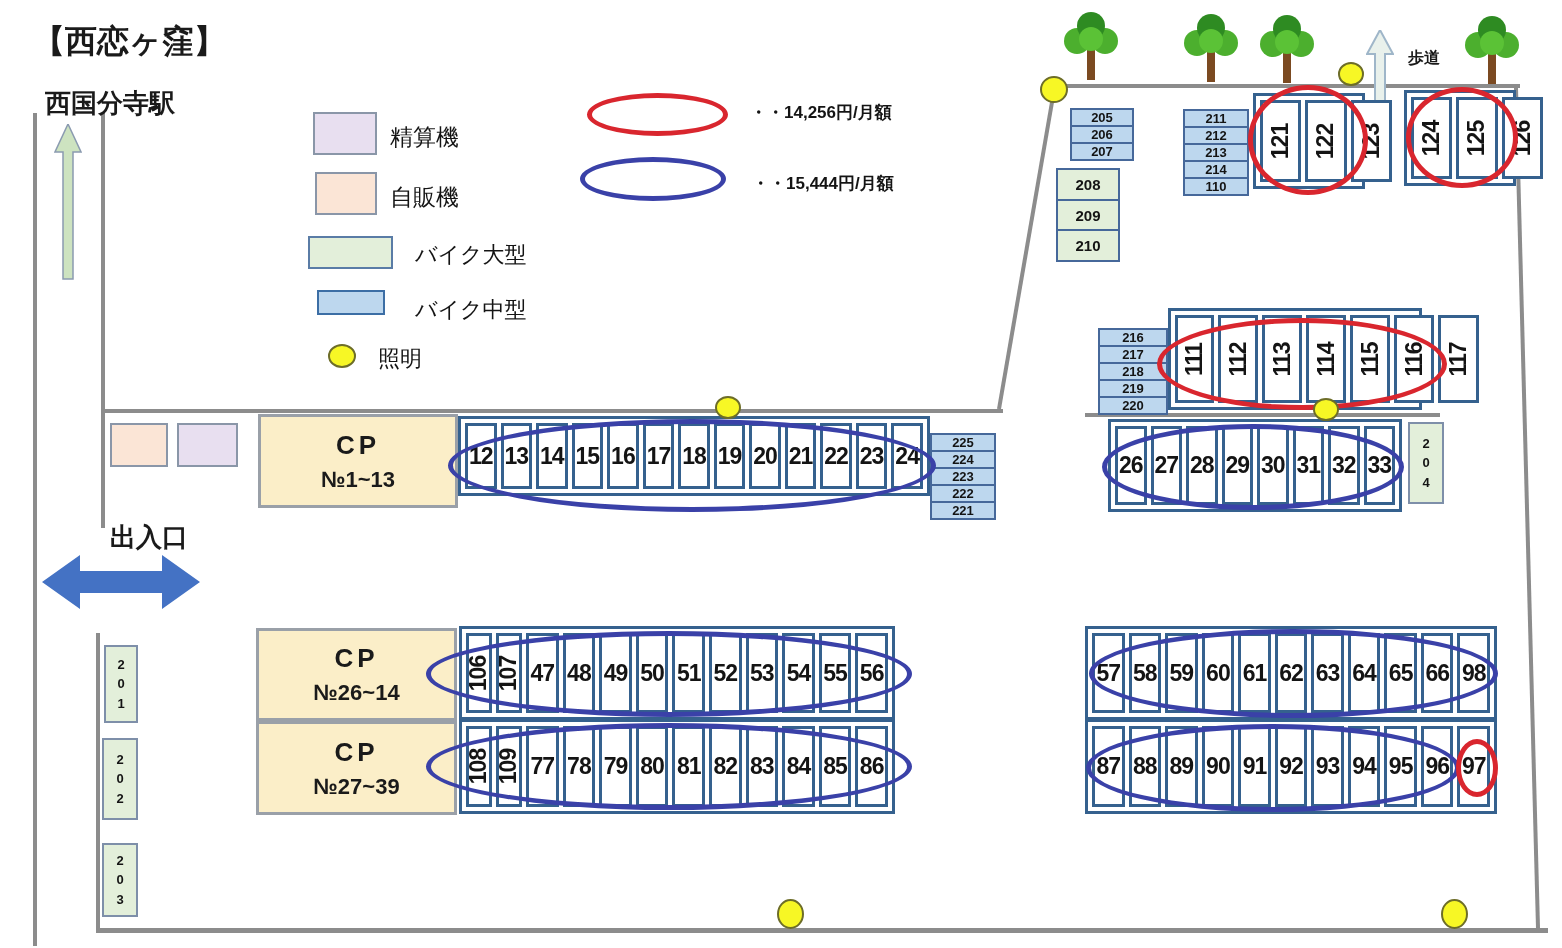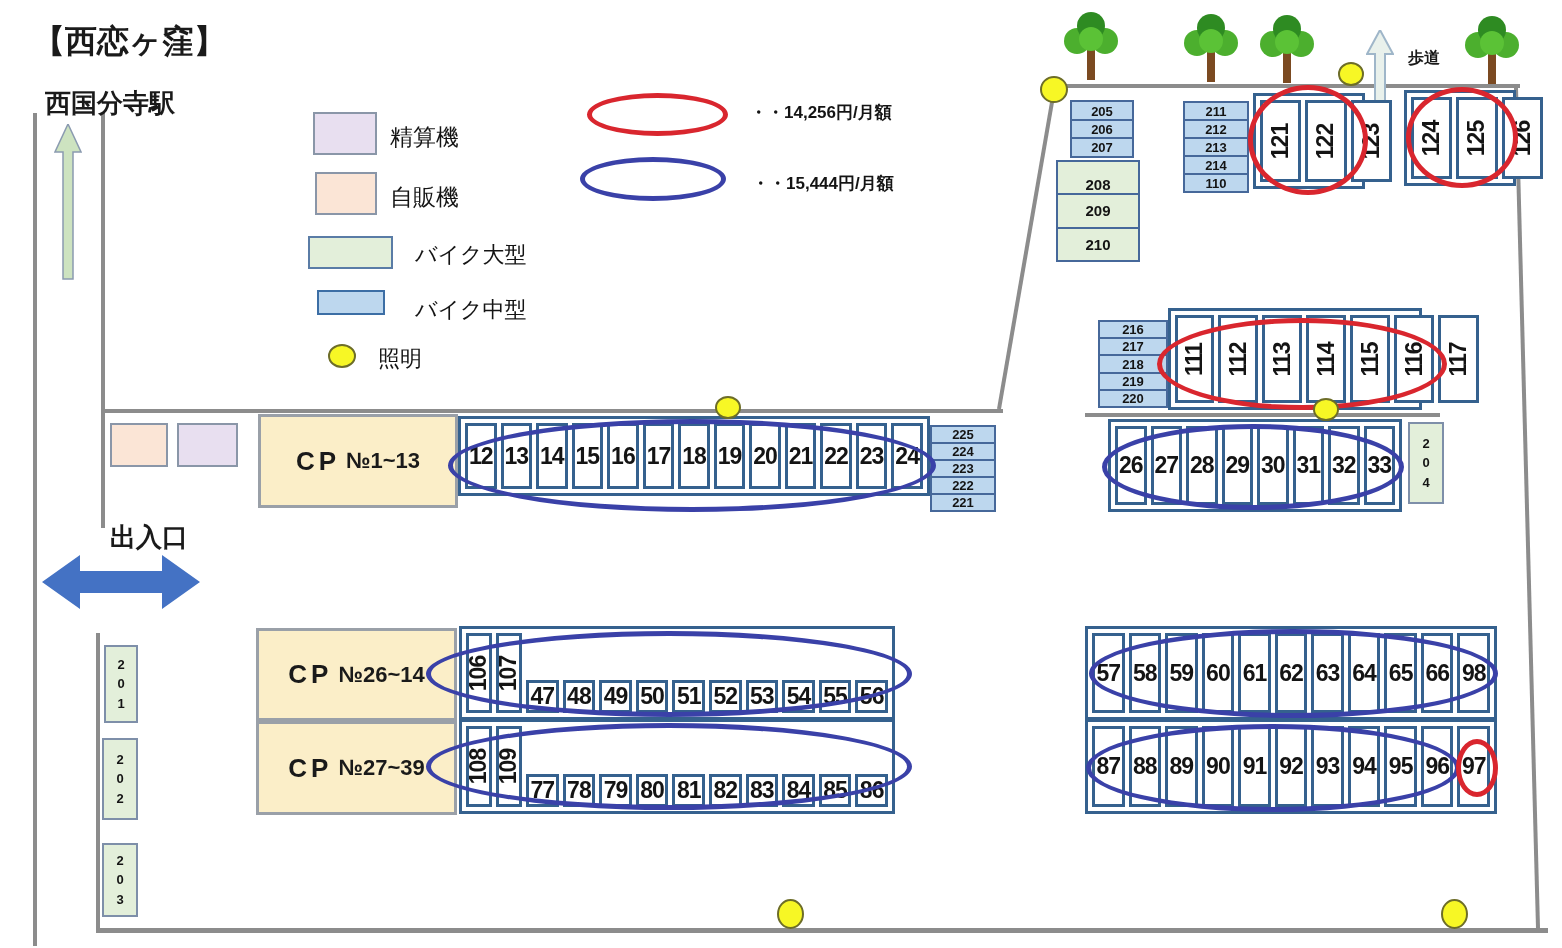--- a/index.html
+++ b/index.html
@@ -9,43 +9,43 @@
   
   .gline{position:absolute;background:#8c8c8c;}
   
   .slotblock{position:absolute;border:3px solid #35618e;background:#fff;display:flex;gap:4px;padding:4px;box-sizing:border-box;}
   .slot{flex:1;border:3px solid #35618e;background:#fff;display:flex;align-items:center;justify-content:center;
         font-weight:bold;font-size:23px;letter-spacing:-1px;box-sizing:border-box;color:#141414;}
   .slot span{display:block;}
   .rotgroup{display:flex;gap:4px;}
   .rotgroup .slot{width:26px;flex:0 0 auto;}
   .rotslots .slot span, .rotgroup .slot span{transform:rotate(-90deg);white-space:nowrap;}
-  .numgroup{flex:1;display:flex;gap:4px;align-items:flex-end;}
+  .numgroup{flex:1;display:flex;gap:4px;}
   
   .stack{position:absolute;display:flex;flex-direction:column;box-sizing:border-box;}
   .stack .cell{flex:1;border:2px solid #46689a;background:#bdd7ee;margin-top:-2px;display:flex;align-items:center;justify-content:center;
                font-weight:bold;font-size:13px;box-sizing:border-box;color:#141414;}
-  .stack .cell:first-child{margin-top:8px;align-items:flex-end;}
+  .stack .cell:first-child{margin-top:16px;}
   .stack.green .cell{background:#e3efda;font-size:15px;}
   
   .gbox{position:absolute;background:#e3efda;border:2px solid #7e8fa9;box-sizing:border-box;
         display:flex;align-items:center;justify-content:center;}
   .gbox span{display:block;width:11px;word-break:break-all;text-align:center;font-weight:bold;font-size:13px;line-height:1.5;color:#141414;}
   
   .swatch{position:absolute;box-sizing:border-box;border:2px solid #8a96a8;}
   .lbl{position:absolute;white-space:nowrap;color:#141414;}
   
   .ell{position:absolute;border-radius:50%;box-sizing:border-box;background:transparent;}
   .ell.red{border:5px solid #d9262e;}
   .ell.blue{border:5px solid #3a41a8;}
   
   .light{position:absolute;background:#f7f725;border:2px solid #6d6d28;border-radius:50%;box-sizing:border-box;}
   
   .cpbox{position:absolute;background:#fbeec8;border:3px solid #9aa0a8;box-sizing:border-box;
-         display:flex;align-items:center;justify-content:center;gap:6px;}
+         display:flex;flex-direction:column;align-items:center;justify-content:center;gap:6px;}
   .cpbox .l1{font-weight:bold;font-size:26px;letter-spacing:4px;}
   .cpbox .l2{font-weight:bold;font-size:22px;}
   .title{font-weight:bold;font-size:32px;}
   .station{font-weight:bold;font-size:26px;}
   .bigjp{font-weight:bold;font-size:26px;}
   .pricetxt{font-weight:bold;font-size:17px;white-space:nowrap;}
 </style>
 </head>
 <body>
 
@@ -122,21 +122,21 @@
       <div class="cell">
         <span>205</span>
       </div>
       <div class="cell">
         <span>206</span>
       </div>
       <div class="cell">
         <span>207</span>
       </div>
     </div>
-  <div class="stack green" style="left:1056px;top:152px;width:84px;height:110px;">
+  <div class="stack green" style="left:1056px;top:152px;width:64px;height:110px;">
       <div class="cell">
         <span>208</span>
       </div>
       <div class="cell">
         <span>209</span>
       </div>
       <div class="cell">
         <span>210</span>
       </div>
     </div>

